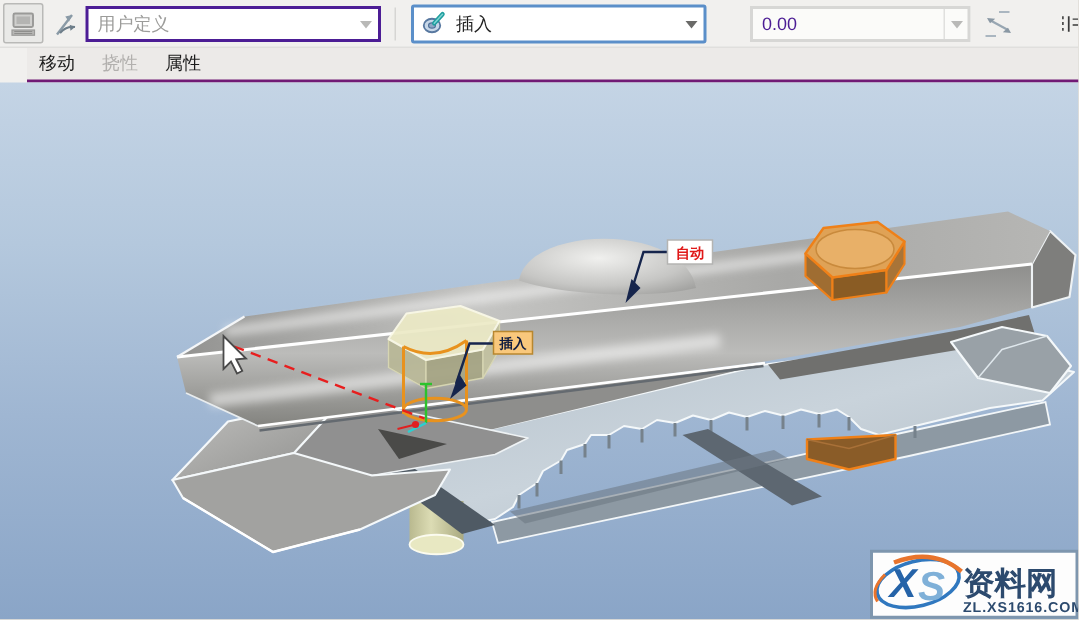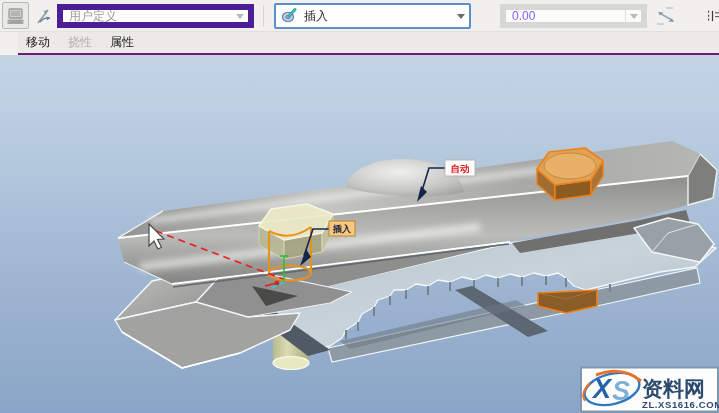--- a/index.html
+++ b/index.html
@@ -2,21 +2,21 @@
 <html><head>
 <meta charset="utf-8">
 <style>
   html,body{margin:0;padding:0;background:#d4d0c8;}
   *{box-sizing:border-box;font-family:"Liberation Sans","DejaVu Sans",sans-serif;}
   .app{position:relative;width:719px;height:413px;overflow:hidden;background:#f1f0ee;}
   
   .toolbar{position:absolute;top:0;left:0;width:719px;height:32px;background:#f1f0ee;border-bottom:1px solid #e0dfdd;}
   .tb-btn{position:absolute;top:2px;width:27px;height:27px;border:1px solid #b9b9b7;border-radius:2px;background:#e9e9e7;display:flex;align-items:center;justify-content:center;}
   .tb-icon{position:absolute;top:3px;width:26px;height:26px;display:flex;align-items:center;justify-content:center;}
-  .combo{position:absolute;top:4px;height:24px;background:#fff;border:6px solid #4c1d95;display:flex;align-items:center;}
+  .combo{position:absolute;top:4px;height:24px;background:#fff;border:2px solid #4c1d95;display:flex;align-items:center;}
   .combo .txt{flex:1;font-size:12px;padding-left:6px;white-space:nowrap;overflow:hidden;}
   .combo .dd{width:16px;display:flex;align-items:center;justify-content:center;align-self:stretch;}
   .tri{width:0;height:0;border-left:4px solid transparent;border-right:4px solid transparent;border-top:5px solid #6a6a68;}
   .tri.light{border-top-color:#b9b9b7;}
   .sep{position:absolute;top:5px;width:1px;height:22px;background:#d6d5d3;}
   
   .tabrow{position:absolute;top:32px;left:0;width:719px;height:23px;background:#eceae8;border-bottom:2px solid #701a75;display:flex;align-items:center;margin-left:18px;}
   .tab{font-size:12px;color:#1c1c1c;margin-left:18px;cursor:default;}
   .tab.first{margin-left:8px;}
   .tab.disabled{color:#b2b0ae;text-align:right;}
@@ -66,21 +66,21 @@
         <path d="M9.5,8.5 L15,2.5" stroke="#1f9e9e" stroke-width="3" stroke-linecap="round"></path>
         <path d="M9.5,8.5 L15,2.5" stroke="#7fd4d4" stroke-width="1" stroke-linecap="round"></path>
       </svg>
       <span class="txt" style="color:#1e1e1e;">插入</span>
       <span class="dd">
           <span class="tri"></span>
         </span>
     </div>
 
     <div class="combo" style="left:500px;width:147px;background:#fbfbf9;border-color:#d7d7d5;">
-      <span class="txt" style="color:#8b5cf6;">0.00</span>
+      <span class="txt" style="color:#4c1d95;">0.00</span>
       <span class="dd" style="border-left:1px solid #e0e0de;">
           <span class="tri light"></span>
         </span>
     </div>
 
     <div class="tb-icon" style="left:652px;">
       <svg width="24" height="24" viewBox="0 0 24 24">
         <path d="M8,10 L19,16" stroke="#98a6b2" stroke-width="1.5"></path>
         <path d="M5,8 l5.5,0.5 l-3.5,3 z" fill="#8a98a4"></path>
         <path d="M21,18 l-5.5,-0.5 l3.5,-3 z" fill="#8a98a4"></path>

